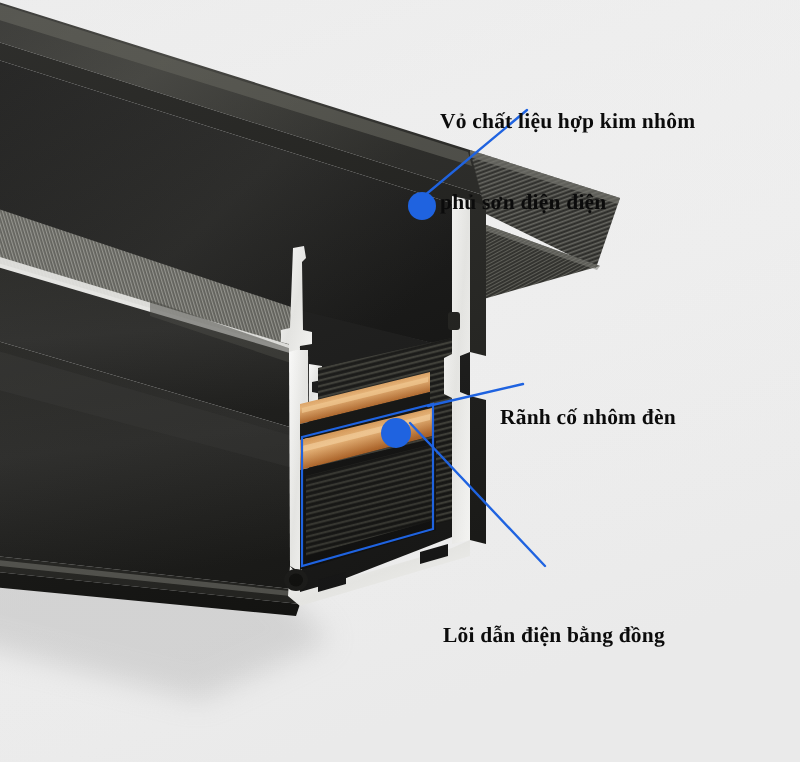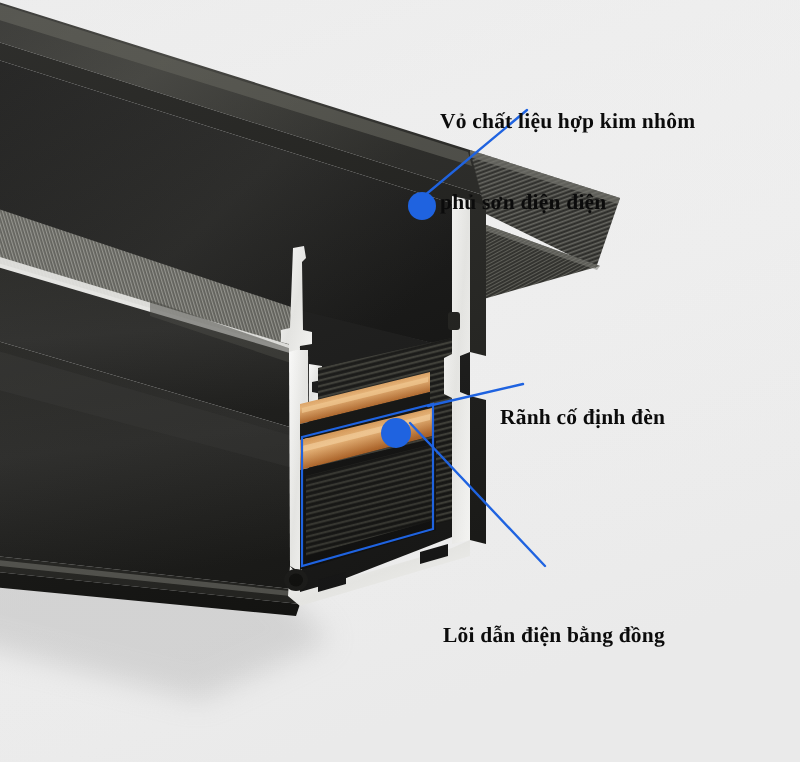--- a/index.html
+++ b/index.html
@@ -234,20 +234,20 @@
 
     </g>
   </svg>
 
   <div class="callout" id="callout-shell" style="color: rgb(11, 11, 11);">
     <div>Vỏ chất liệu hợp kim nhôm</div>
     <div>phủ sơn điện điện</div>
   </div>
 
   <div class="callout" id="callout-groove" style="color: rgb(11, 11, 11);">
-    <div>Rãnh cố định đèn</div>
+    <div>Rãnh cố nhôm đèn</div>
   </div>
 
   <div class="callout" id="callout-copper" style="color: rgb(11, 11, 11); text-align: center;">
     <div>Lõi dẫn điện bằng đồng</div>
   </div>
 
 </div>
 
 </body></html>

